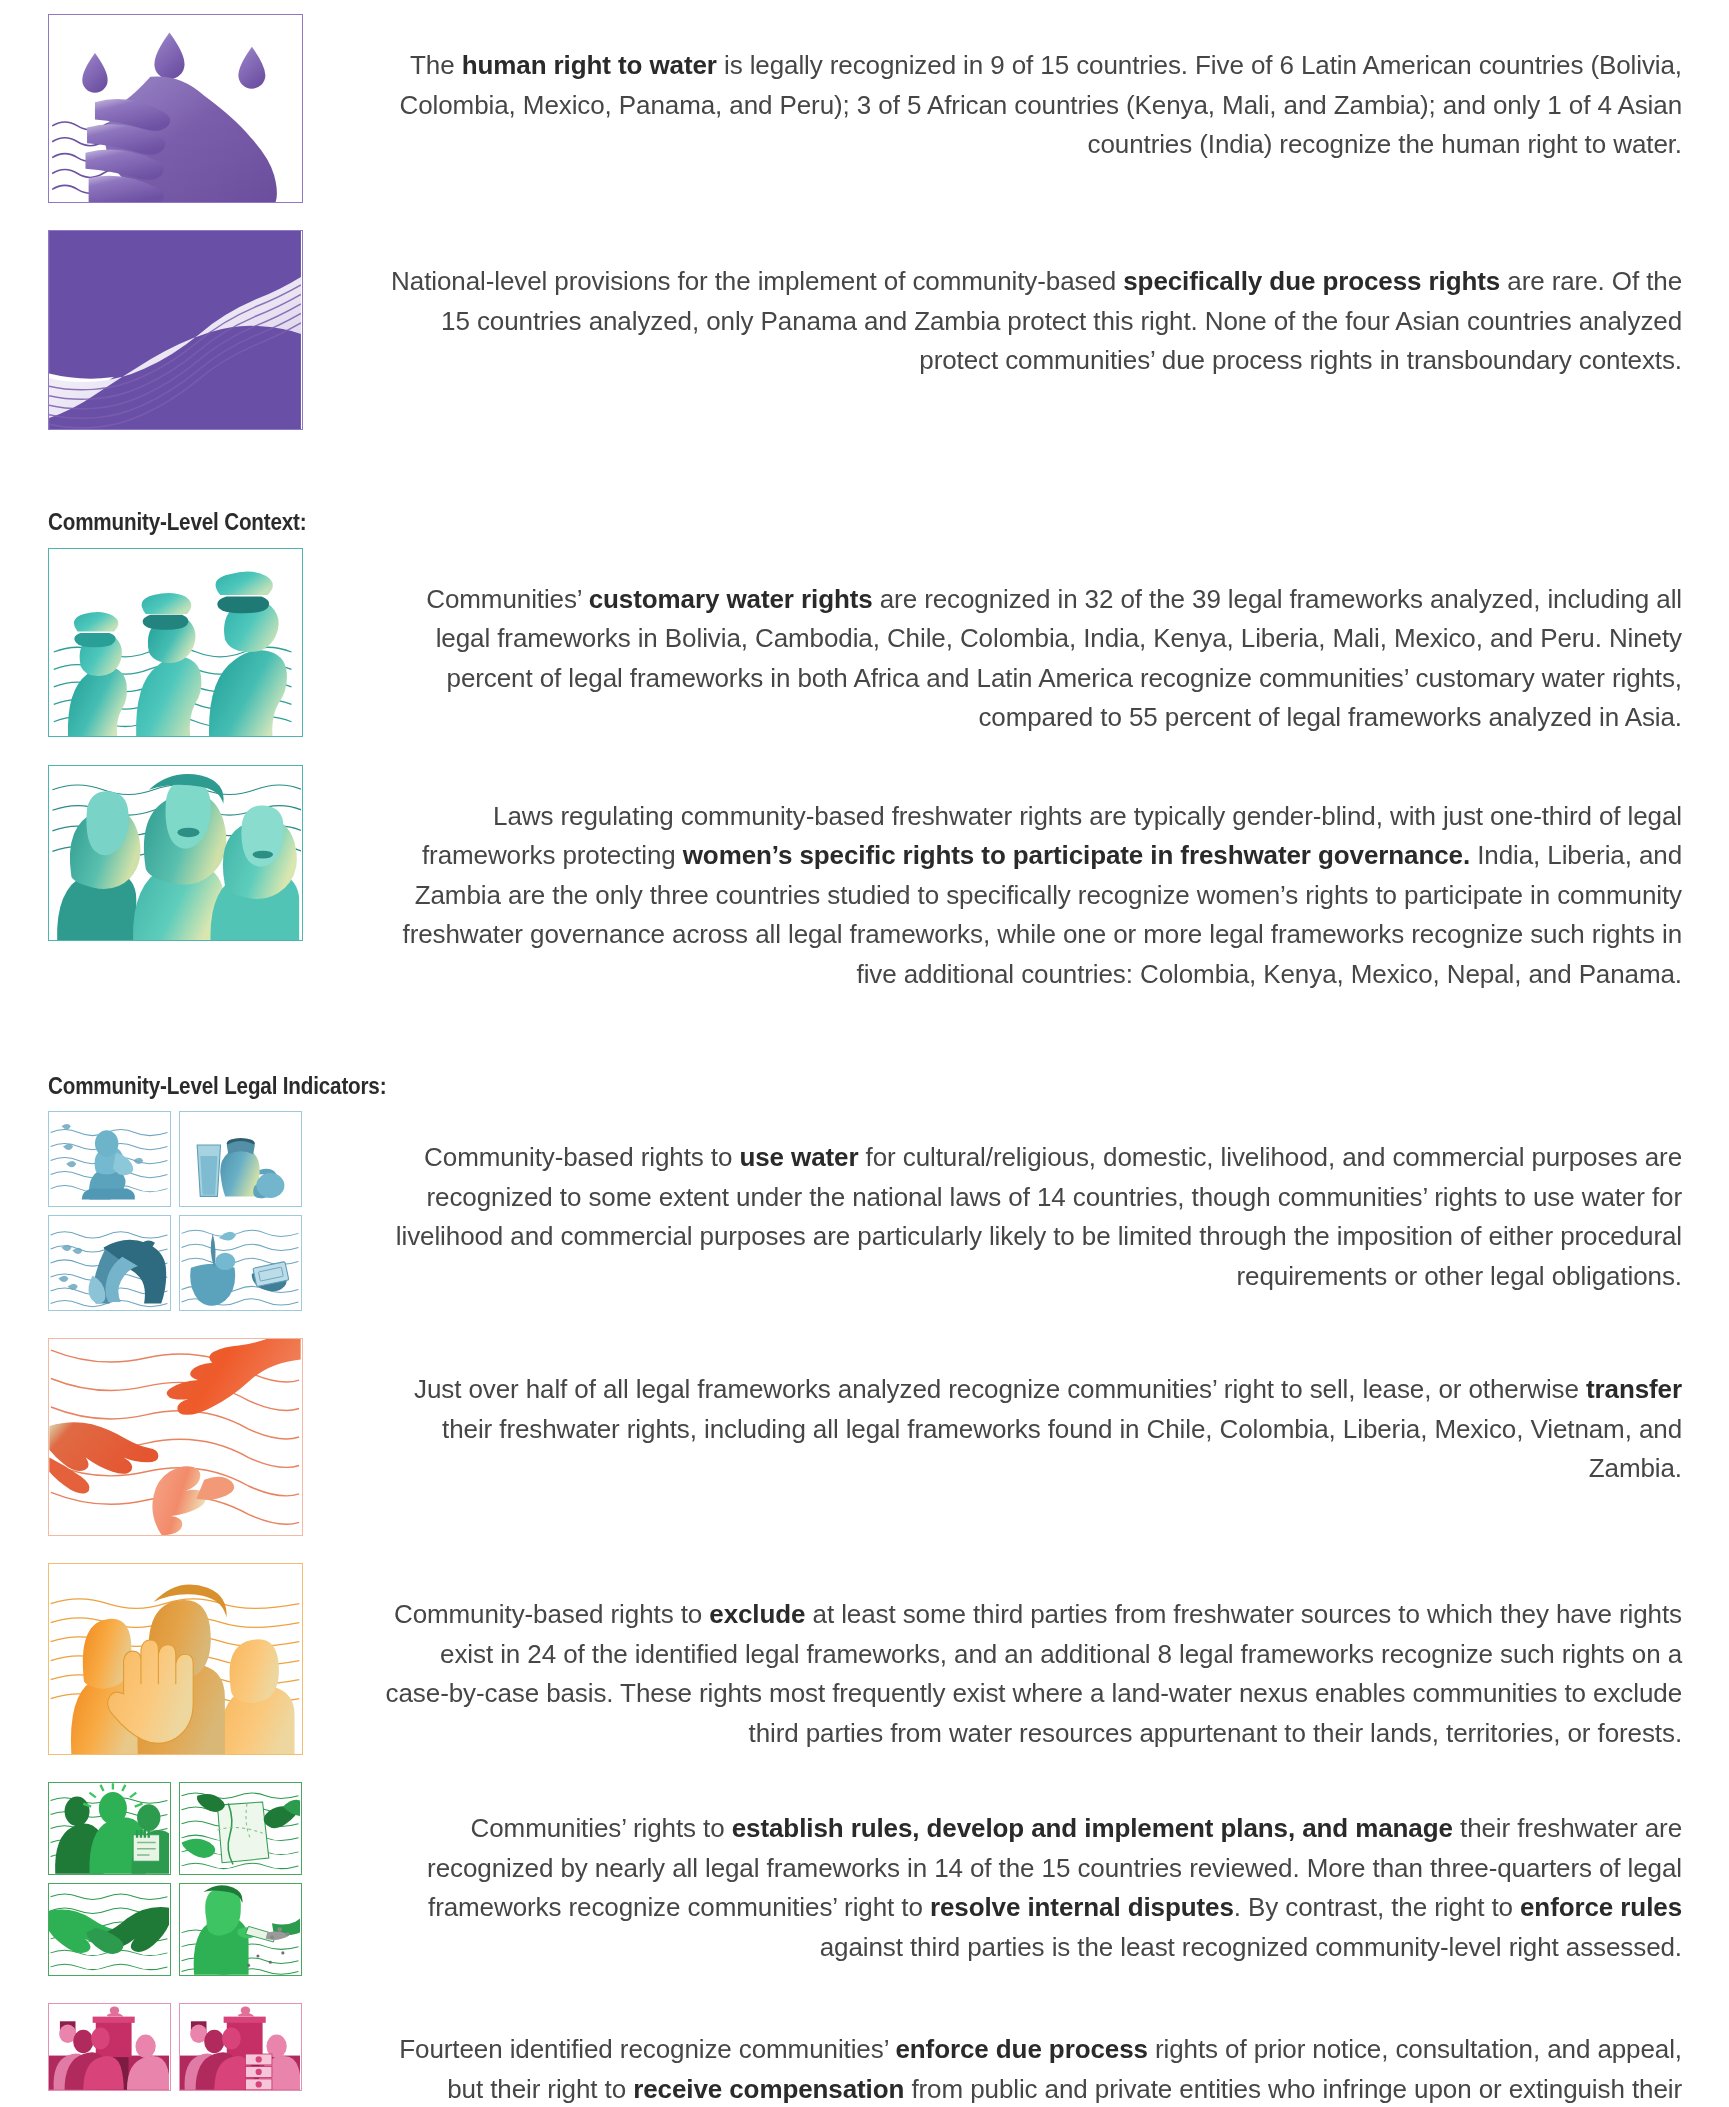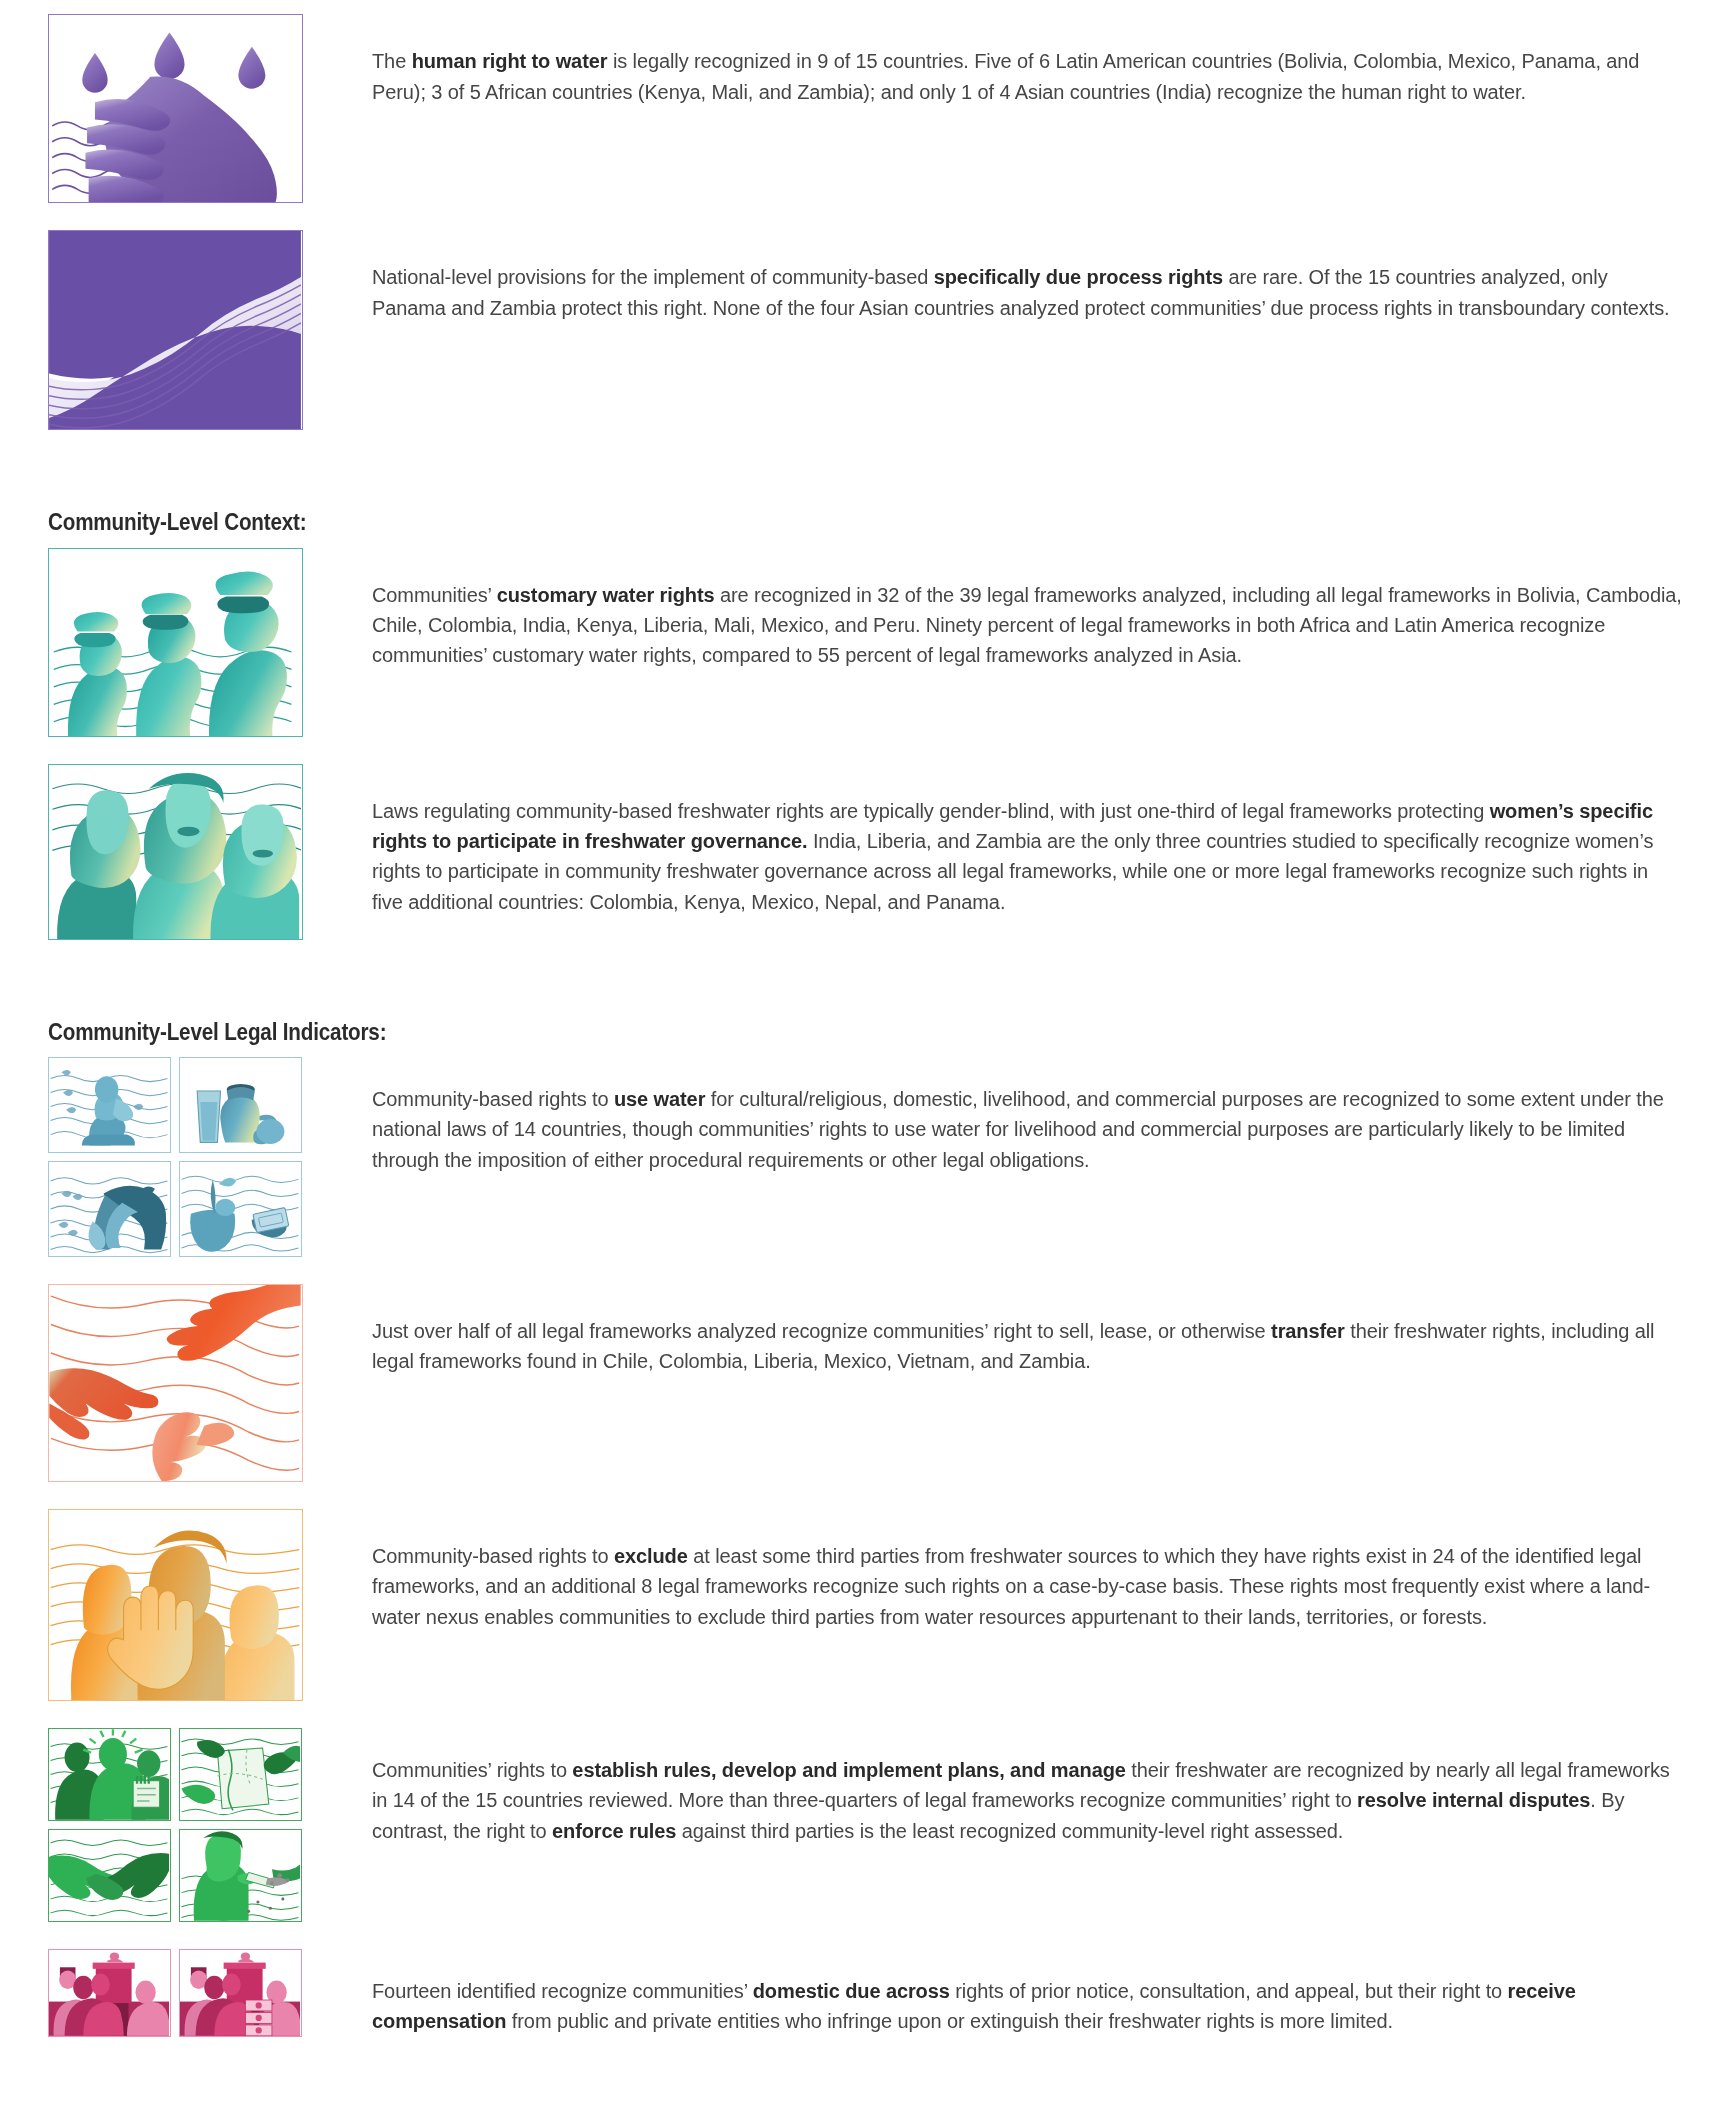--- a/index.html
+++ b/index.html
@@ -41,26 +41,27 @@
   }
   .row .text-col{
     flex:1 1 auto;
     padding-left:69px;
     padding-top:32px;
   }
   .row.quad .text-col{ padding-top:27px; }
 
   
   .para{
-    font-size:20px;
+    font-size:26px;
     line-height:1.52;
     color:#464646;
     margin:0;
     letter-spacing:-0.1px;
     max-width:1363px;
+    text-align:right;
   }
   .para b{ color:#2a2a2a; font-weight:bold; }
 
   
   .fig{
     display:block;
     box-sizing:border-box;
     background:#ffffff;
   }
   .fig-single{ width:255px; }
@@ -673,19 +674,19 @@
               <circle cx="101" cy="87" r="4" fill="#d8437a"></circle>
               <rect x="84" y="96" width="34" height="14" fill="#f6c5d8" stroke="#c52f66" stroke-width="1"></rect>
               <circle cx="101" cy="103" r="4" fill="#d8437a"></circle>
             </g>
           </svg>
         </div>
       </div>
     </div>
     <div class="text-col">
       <p class="para">
-        <span>Fourteen identified recognize communities’ </span><b>domestic due across</b><span> rights of prior notice, consultation, and appeal, but their right to </span><b>receive compensation</b><span> from public and private entities who infringe upon or extinguish their freshwater rights is more limited.</span>
+        <span>Fourteen identified recognize communities’ </span><b>enforce due process</b><span> rights of prior notice, consultation, and appeal, but their right to </span><b>receive compensation</b><span> from public and private entities who infringe upon or extinguish their freshwater rights is more limited.</span>
       </p>
     </div>
   </div>
 
 </div>
 
 
 </body></html>

